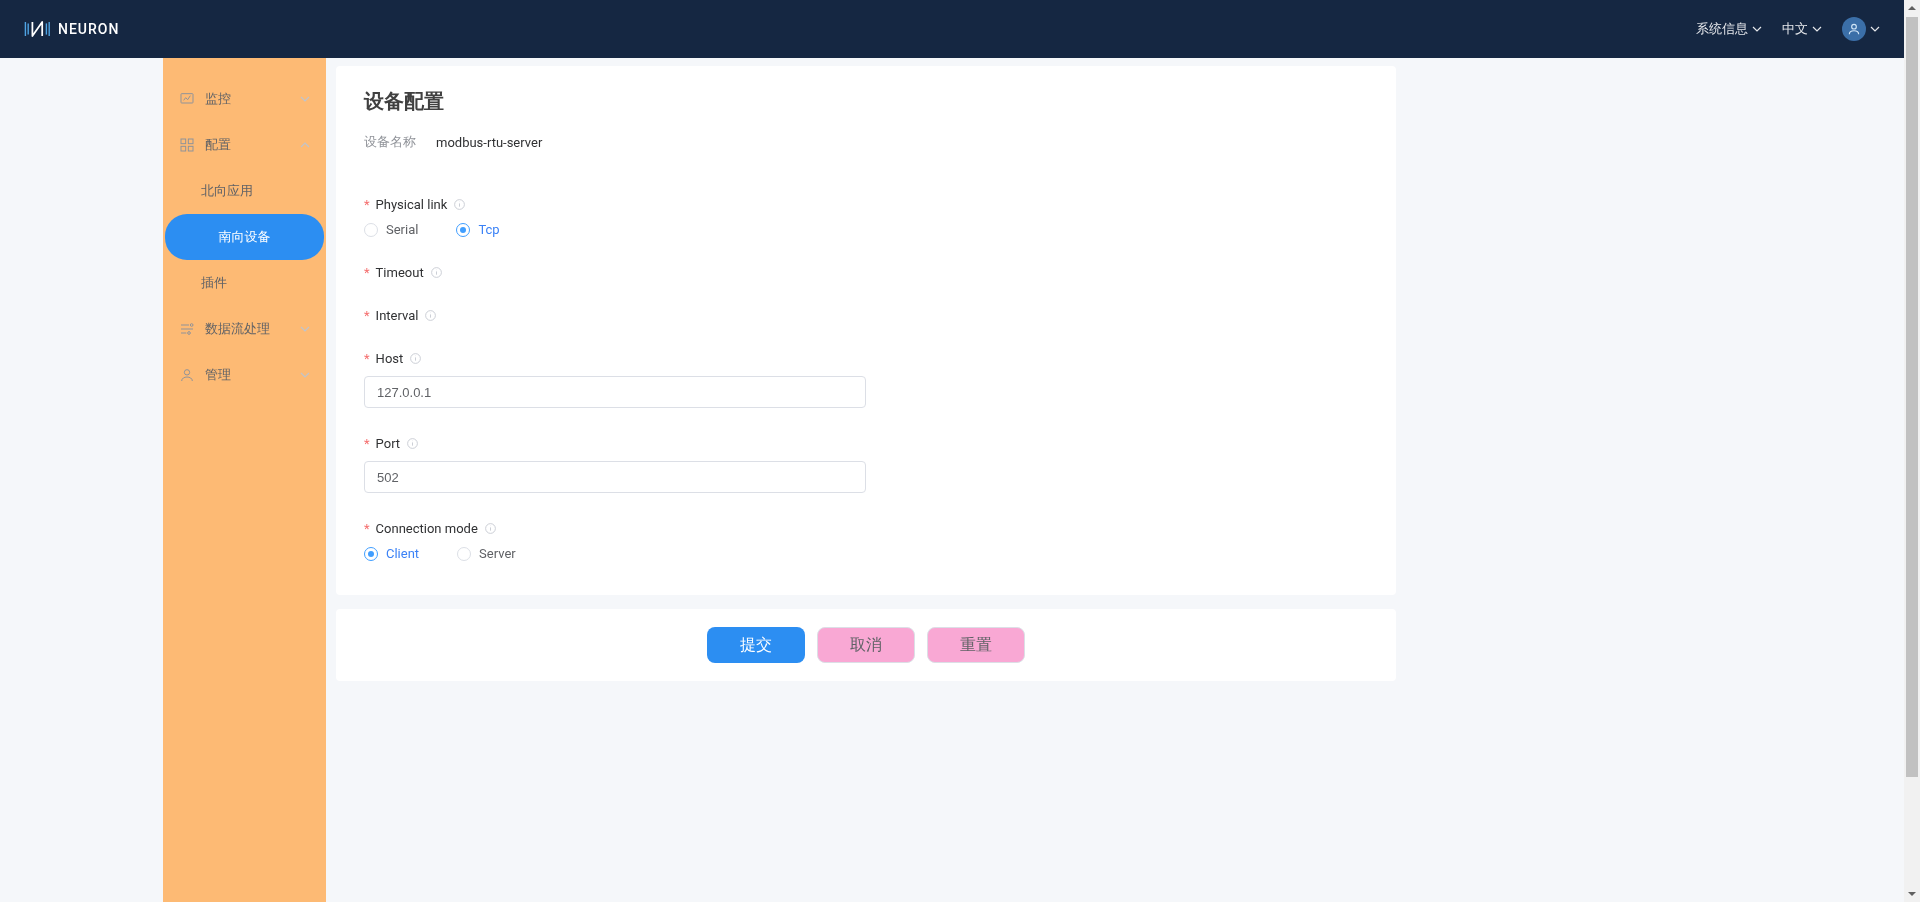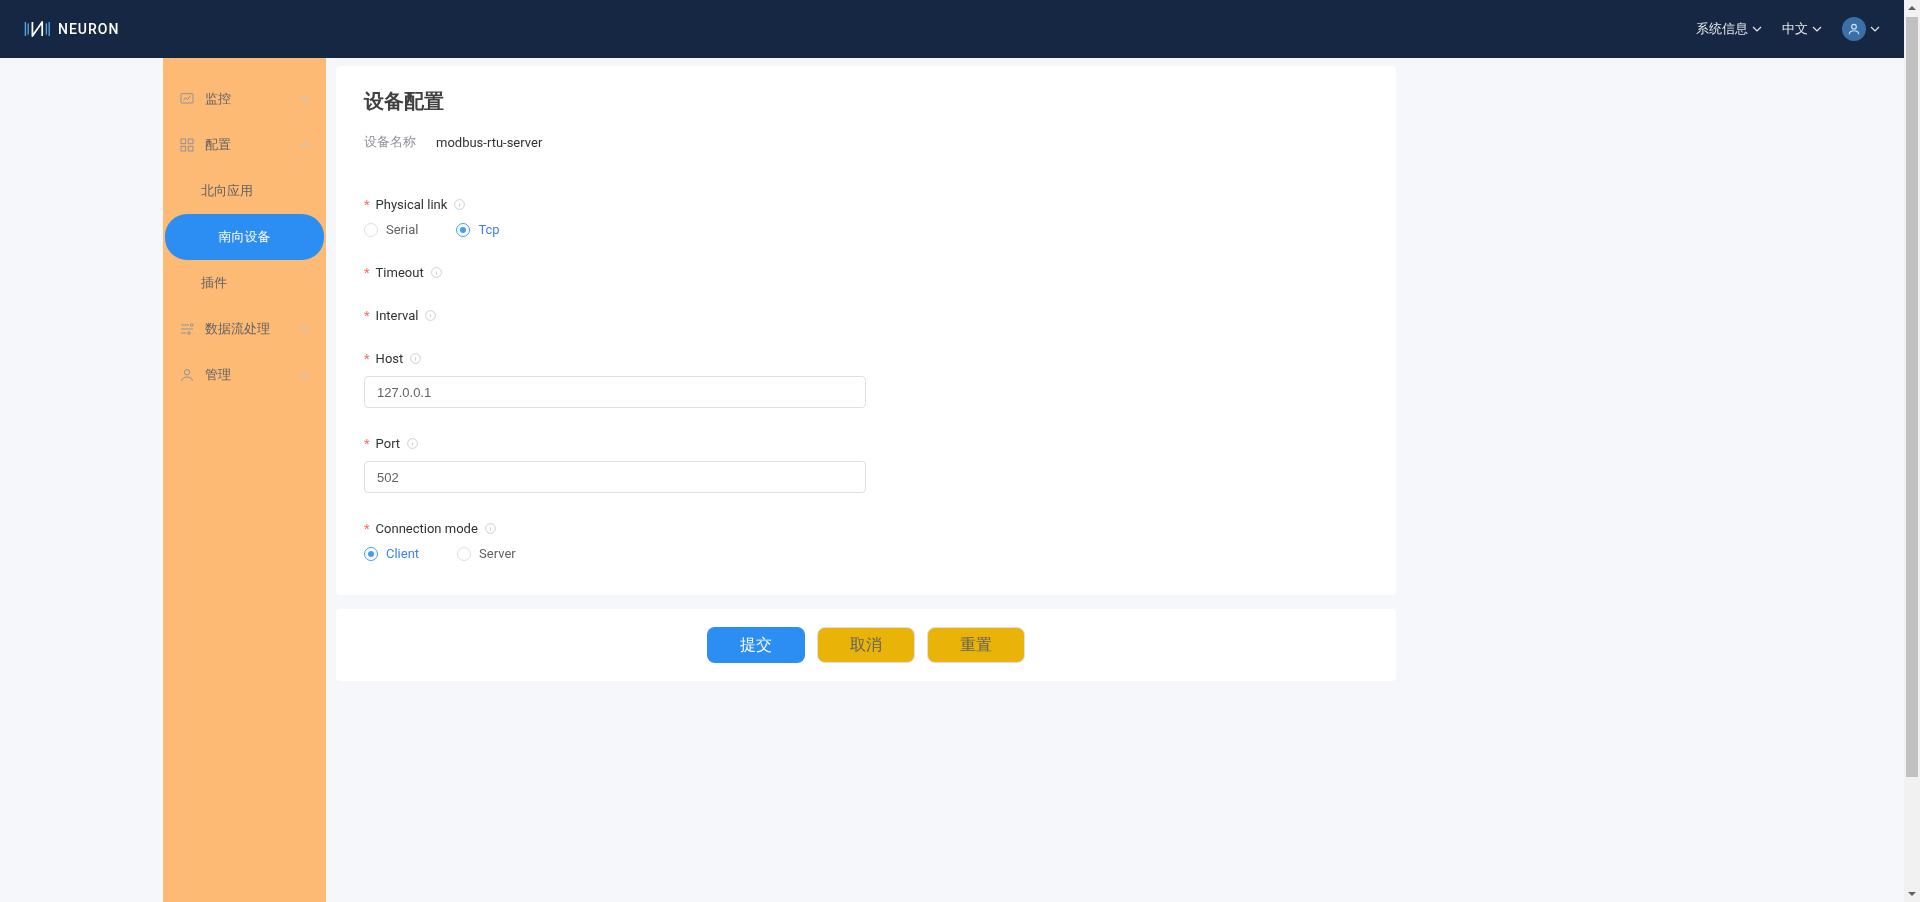--- a/index.html
+++ b/index.html
@@ -46,21 +46,21 @@
     .radio-circle { width: 14px; height: 14px; border-radius: 50%; border: 1px solid #dcdfe6; display: inline-flex; align-items: center; justify-content: center; }
     .radio-circle.checked { border-color: #409eff; }
     .radio-circle.checked::after { content: ""; width: 6px; height: 6px; border-radius: 50%; background: #409eff; }
     .radio-label.checked { color: #3b82f6; }
     .radio-label.unchecked { color: #606266; }
     
     
     .footer-card { background: #fff; border-radius: 4px; padding: 18px 0; max-width: 1060px; margin-top: 14px; display: flex; justify-content: center; gap: 12px; }
     .btn { min-width: 98px; height: 36px; border-radius: 8px; font-size: 16px; cursor: pointer; display: inline-flex; align-items: center; justify-content: center; border: 1px solid transparent; }
     .btn-primary { background: #2c8ef2; color: #fff; }
-    .btn-default { background: #eab308; color: #606266; border-color: #dcdfe6; }
+    .btn-default { background: #f9a8d4; color: #606266; border-color: #dcdfe6; }
     
     
     .scroll-mimic { position: fixed; right: 0; top: 0; bottom: 0; width: 16px; background: #f1f1f1; }
     .scroll-up, .scroll-down { position: absolute; width: 16px; height: 16px; background:#f1f1f1; display:flex;align-items:center;justify-content:center;}
     .scroll-up{top:0;} .scroll-down{bottom:0;}
     .scroll-thumb { position:absolute; right:2px; top:17px; width:12px; background:#c1c1c1; border-radius:0; height: 760px;}
     
     svg { display: block; }
   </style>
 </head>

